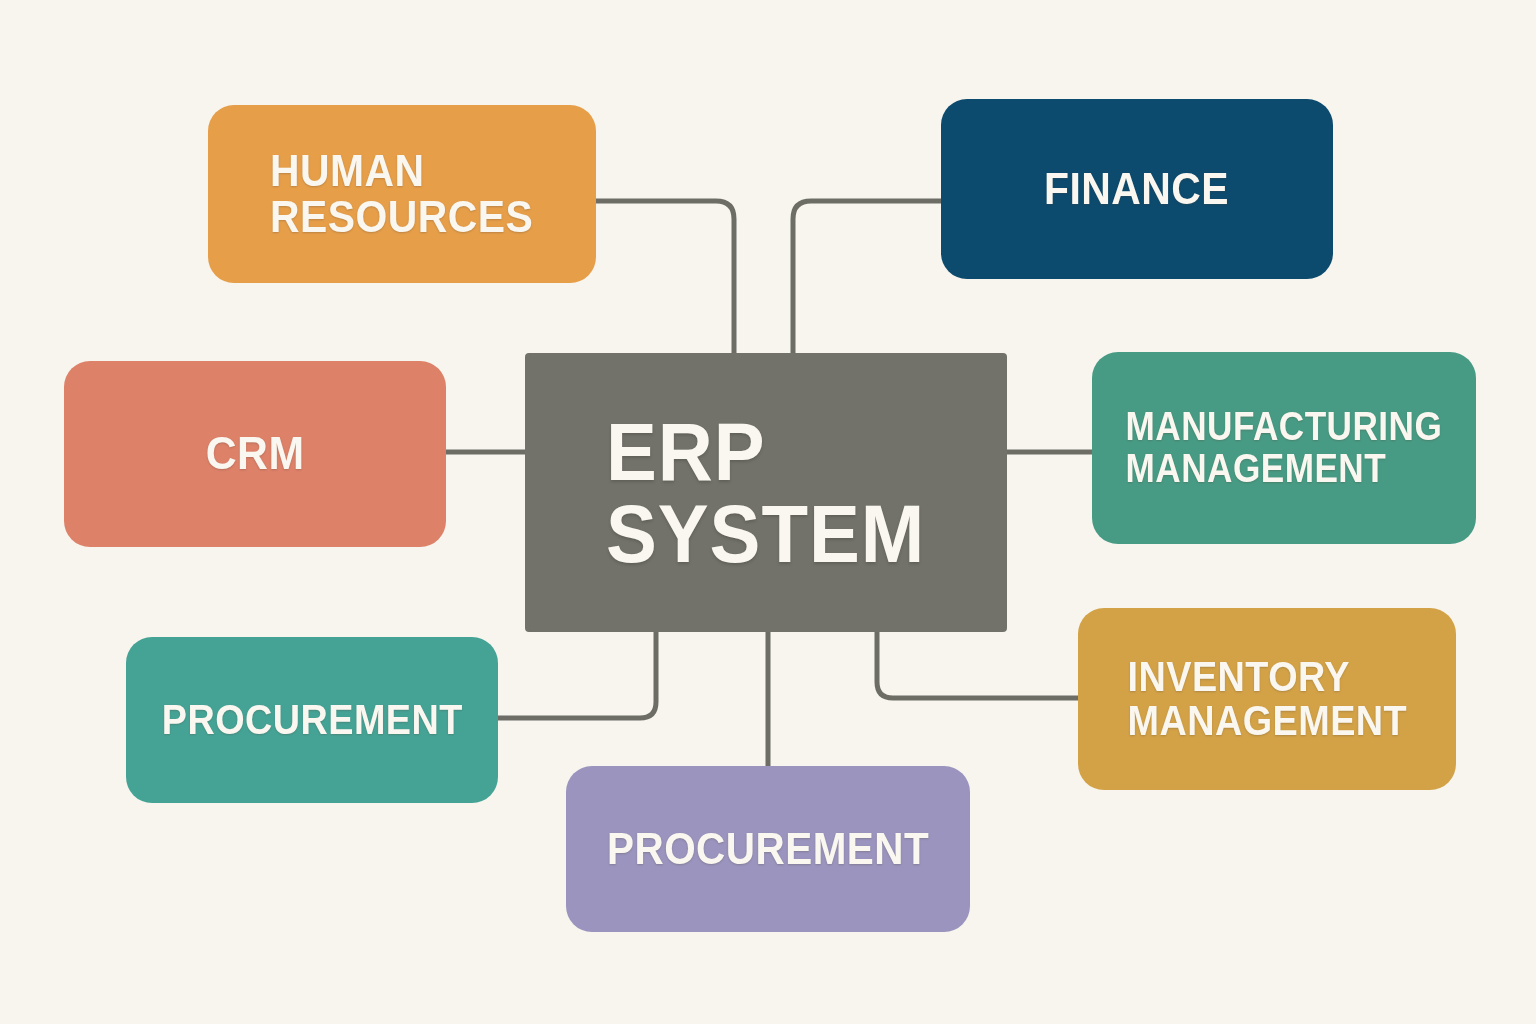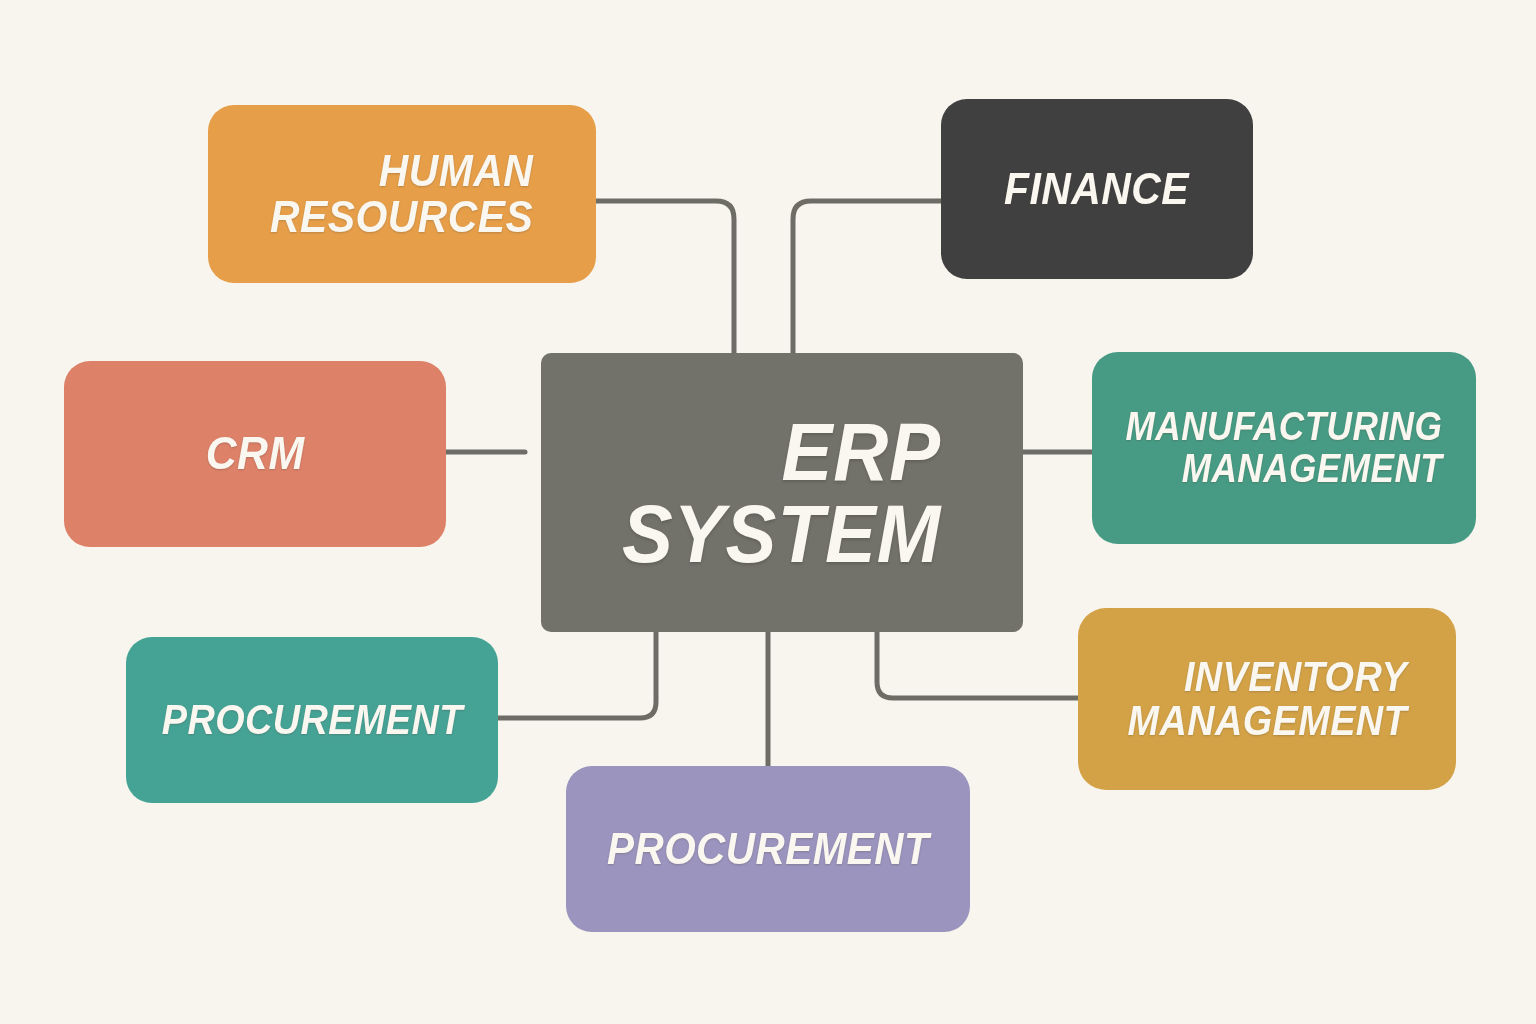--- a/index.html
+++ b/index.html
@@ -24,38 +24,36 @@
     height: 1024px;
     pointer-events: none;
   }
   .node {
     position: absolute;
     display: flex;
     align-items: center;
     justify-content: center;
     box-sizing: border-box;
     border-radius: 26px;
-    text-align: right;
+    text-align: left;
     padding: 4px 6px;
-    font-style: italic;
   }
   .node .label {
     color: #faf7f0;
     font-weight: 700;
     letter-spacing: 0.5px;
     line-height: 1.04;
     text-shadow: 0 1px 2px rgba(80,70,55,0.28);
     white-space: pre-line;
     transform: scaleX(0.93);
     transform-origin: center;
   }
   
   #node-erp {
-    border-radius: 10px;
-    margin-left: 16px;
+    border-radius: 4px;
   }
   #node-erp .label {
     font-size: 82px;
     line-height: 1.0;
     letter-spacing: 1px;
     text-shadow: 0 2px 3px rgba(60,55,45,0.30);
   }
   .node-hr .label        { font-size: 44px; }
   .node-finance .label   { font-size: 44px; }
   .node-crm .label       { font-size: 46px; }
@@ -77,34 +75,34 @@
       <path d="M 498 718 L 640 718 Q 656 718 656 702 L 656 632" fill="none" stroke="#6d6d66" stroke-width="5" stroke-linecap="round" stroke-linejoin="round"></path>
       <path d="M 768 766 L 768 632" fill="none" stroke="#6d6d66" stroke-width="5" stroke-linecap="round" stroke-linejoin="round"></path>
       <path d="M 1078 698 L 893 698 Q 877 698 877 682 L 877 632" fill="none" stroke="#6d6d66" stroke-width="5" stroke-linecap="round" stroke-linejoin="round"></path>
     </svg>
 
   <div id="nodes-layer">
       <div class="node node-hr" style="left: 208px; top: 105px; width: 388px; height: 178px; background: rgb(230, 158, 73);">
         <span class="label" style="color: rgb(250, 247, 240);">HUMAN
 RESOURCES</span>
       </div>
-      <div class="node node-finance" style="left: 941px; top: 99px; width: 312px; height: 180px; background: #404040;">
+      <div class="node node-finance" style="left: 941px; top: 99px; width: 392px; height: 180px; background: #0c4a6e;">
         <span class="label" style="color: rgb(250, 247, 240);">FINANCE</span>
       </div>
       <div class="node node-crm" style="left: 64px; top: 353px; width: 382px; height: 186px; background: rgb(221, 129, 105); margin-top: 8px;">
         <span class="label" style="color: rgb(250, 247, 240);">CRM</span>
       </div>
       <div class="node node-manu" style="left: 1092px; top: 352px; width: 384px; height: 192px; background: rgb(71, 155, 132);">
         <span class="label" style="color: rgb(250, 247, 240);">MANUFACTURING
 MANAGEMENT</span>
       </div>
       <div class="node node-proc1" style="left: 126px; top: 637px; width: 372px; height: 166px; background: rgb(69, 163, 150);">
         <span class="label" style="color: rgb(250, 247, 240);">PROCUREMENT</span>
       </div>
-      <div class="node node-inv" style="left: 1078px; top: 608px; width: 378px; height: 182px; background: rgb(211, 162, 71); border-radius: 28px;">
+      <div class="node node-inv" style="left: 1078px; top: 608px; width: 378px; height: 182px; background: rgb(211, 162, 71);">
         <span class="label" style="color: rgb(250, 247, 240);">INVENTORY
 MANAGEMENT</span>
       </div>
       <div class="node node-proc2" style="left: 566px; top: 766px; width: 404px; height: 166px; background: rgb(154, 148, 190);">
         <span class="label" style="color: rgb(250, 247, 240);">PROCUREMENT</span>
       </div>
       <div class="node node-center" id="node-erp" style="left: 525px; top: 353px; width: 482px; height: 279px; background: rgb(114, 114, 107);">
         <span class="label" style="color: rgb(250, 247, 240);">ERP
 SYSTEM</span>
       </div>

